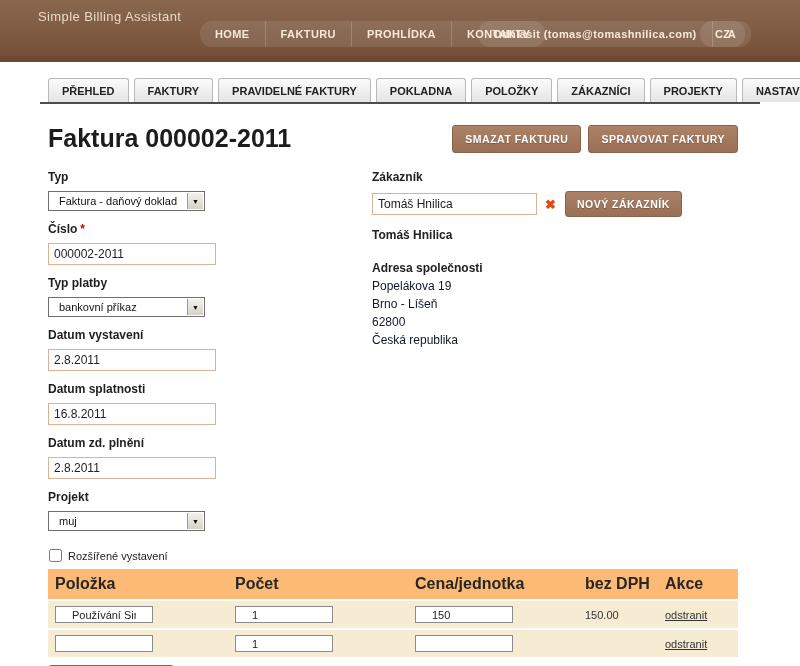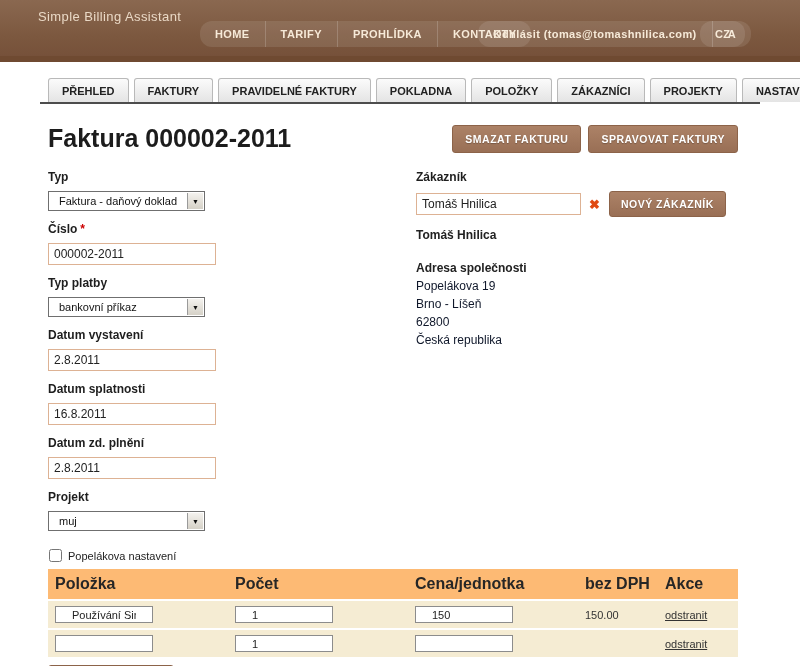--- a/index.html
+++ b/index.html
@@ -60,21 +60,21 @@
   .btn {
     display:inline-block; background:linear-gradient(180deg,#ac8267,#996f55);
     border:1px solid #8c6349; border-radius:3px; color:#fff;
     font-family:inherit; font-size:10.5px; font-weight:bold; letter-spacing:.5px;
     padding:7px 12px; cursor:pointer; text-shadow:0 1px 1px rgba(0,0,0,.25);
     white-space:nowrap;
   }
 
   .form-columns { display:flex; margin-top:6px; }
   .col-left { width:324px; }
-  .col-right { flex:1;margin-left:44px; }
+  .col-right { flex:1; }
 
   .field { margin-top:11px; }
   .field-label { display:block; font-size:12px; font-weight:bold; color:#1e1e1e; margin-bottom:7px; }
   .required { color:#cc0000; margin-left:3px; }
 
   .text-input {
     width:168px; height:22px; border:1px solid #ddb294; padding:2px 5px;
     font-family:inherit; font-size:12px; color:#222; background:#fff;
   }
   .fake-select {
@@ -124,21 +124,21 @@
 </style>
 </head>
 <body>
 
 <div class="header">
   <div class="logo">
     <div class="logo-sub">Simple Billing Assistant</div>
   </div>
   <div class="pill nav-pill">
     <div class="pill-item">HOME</div>
-    <div class="pill-item">TARIFY</div>
+    <div class="pill-item">FAKTURU</div>
     <div class="pill-item">PROHLÍDKA</div>
     <div class="pill-item">KONTAKTY</div>
   </div>
   <div class="pill logout-pill">
     <div class="pill-item">Odhlásit (tomas@tomashnilica.com)</div>
     <div class="pill-item">A</div>
   </div>
   <div class="pill lang-pill">
     <div class="pill-item">CZ</div>
   </div>
@@ -209,21 +209,21 @@
       <div class="field">
         <span class="field-label">Projekt</span>
         <div class="fake-select">
           <span>muj</span>
           <span class="select-arrow">▼</span>
         </div>
       </div>
 
       <div class="checkbox-row">
         <input type="checkbox" style="">
-        <span>Popelákova nastavení</span>
+        <span>Rozšířené vystavení</span>
       </div>
     </div>
 
     <div class="col-right">
       <div class="field">
         <span class="field-label">Zákazník</span>
         <div class="customer-row">
           <input class="text-input customer-input" type="text" value="Tomáš Hnilica" style="">
           <span class="remove-x">✖</span>
           <button class="btn btn-small">NOVÝ ZÁKAZNÍK</button>

